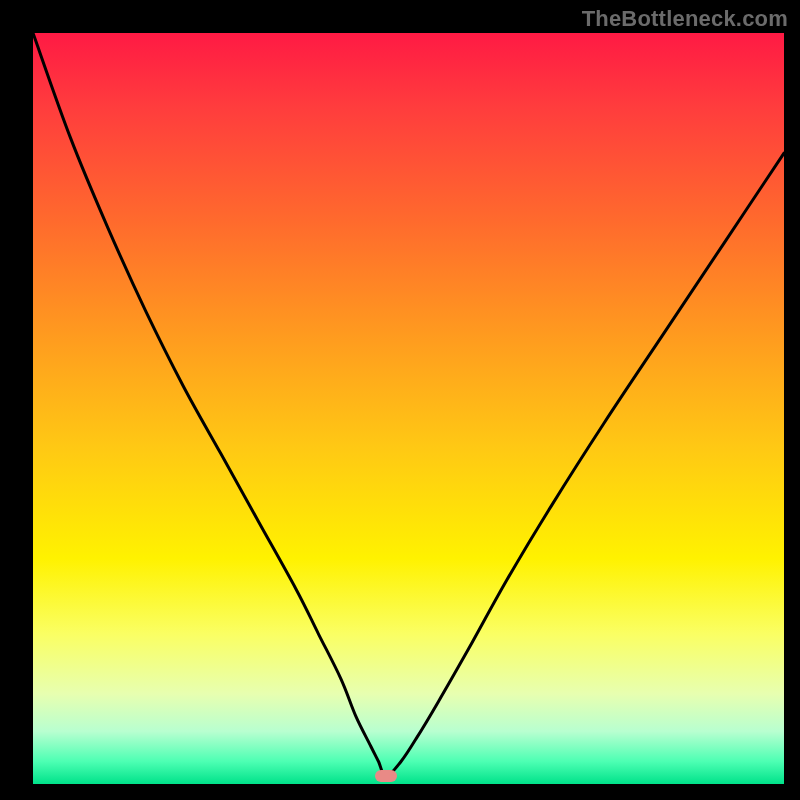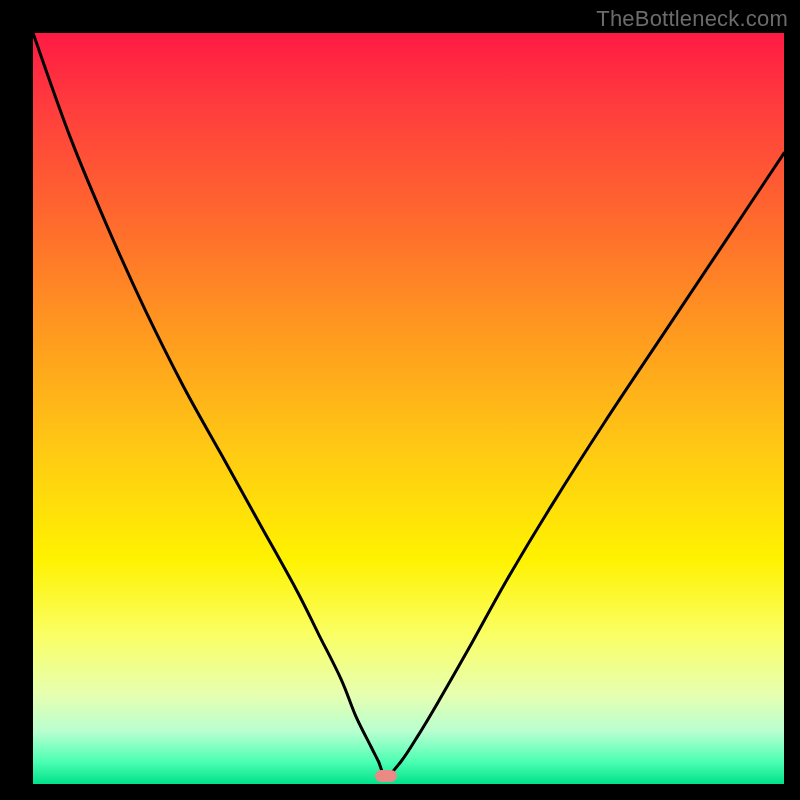--- a/index.html
+++ b/index.html
@@ -35,21 +35,21 @@
       #b8ffd0 93%,
       #4dffb3 97%,
       #00e28a 100%);
   }
   .watermark {
     position: absolute;
     top: 6px;
     right: 12px;
     color: #6b6b6b;
     font-size: 22px;
-    font-weight: 400;
+    font-weight: 700;
     letter-spacing: 0.2px;
     user-select: none;
   }
   svg.curve {
     position: absolute;
     left: 0; top: 0;
     width: 751px;
     height: 751px;
     overflow: visible;
   }

